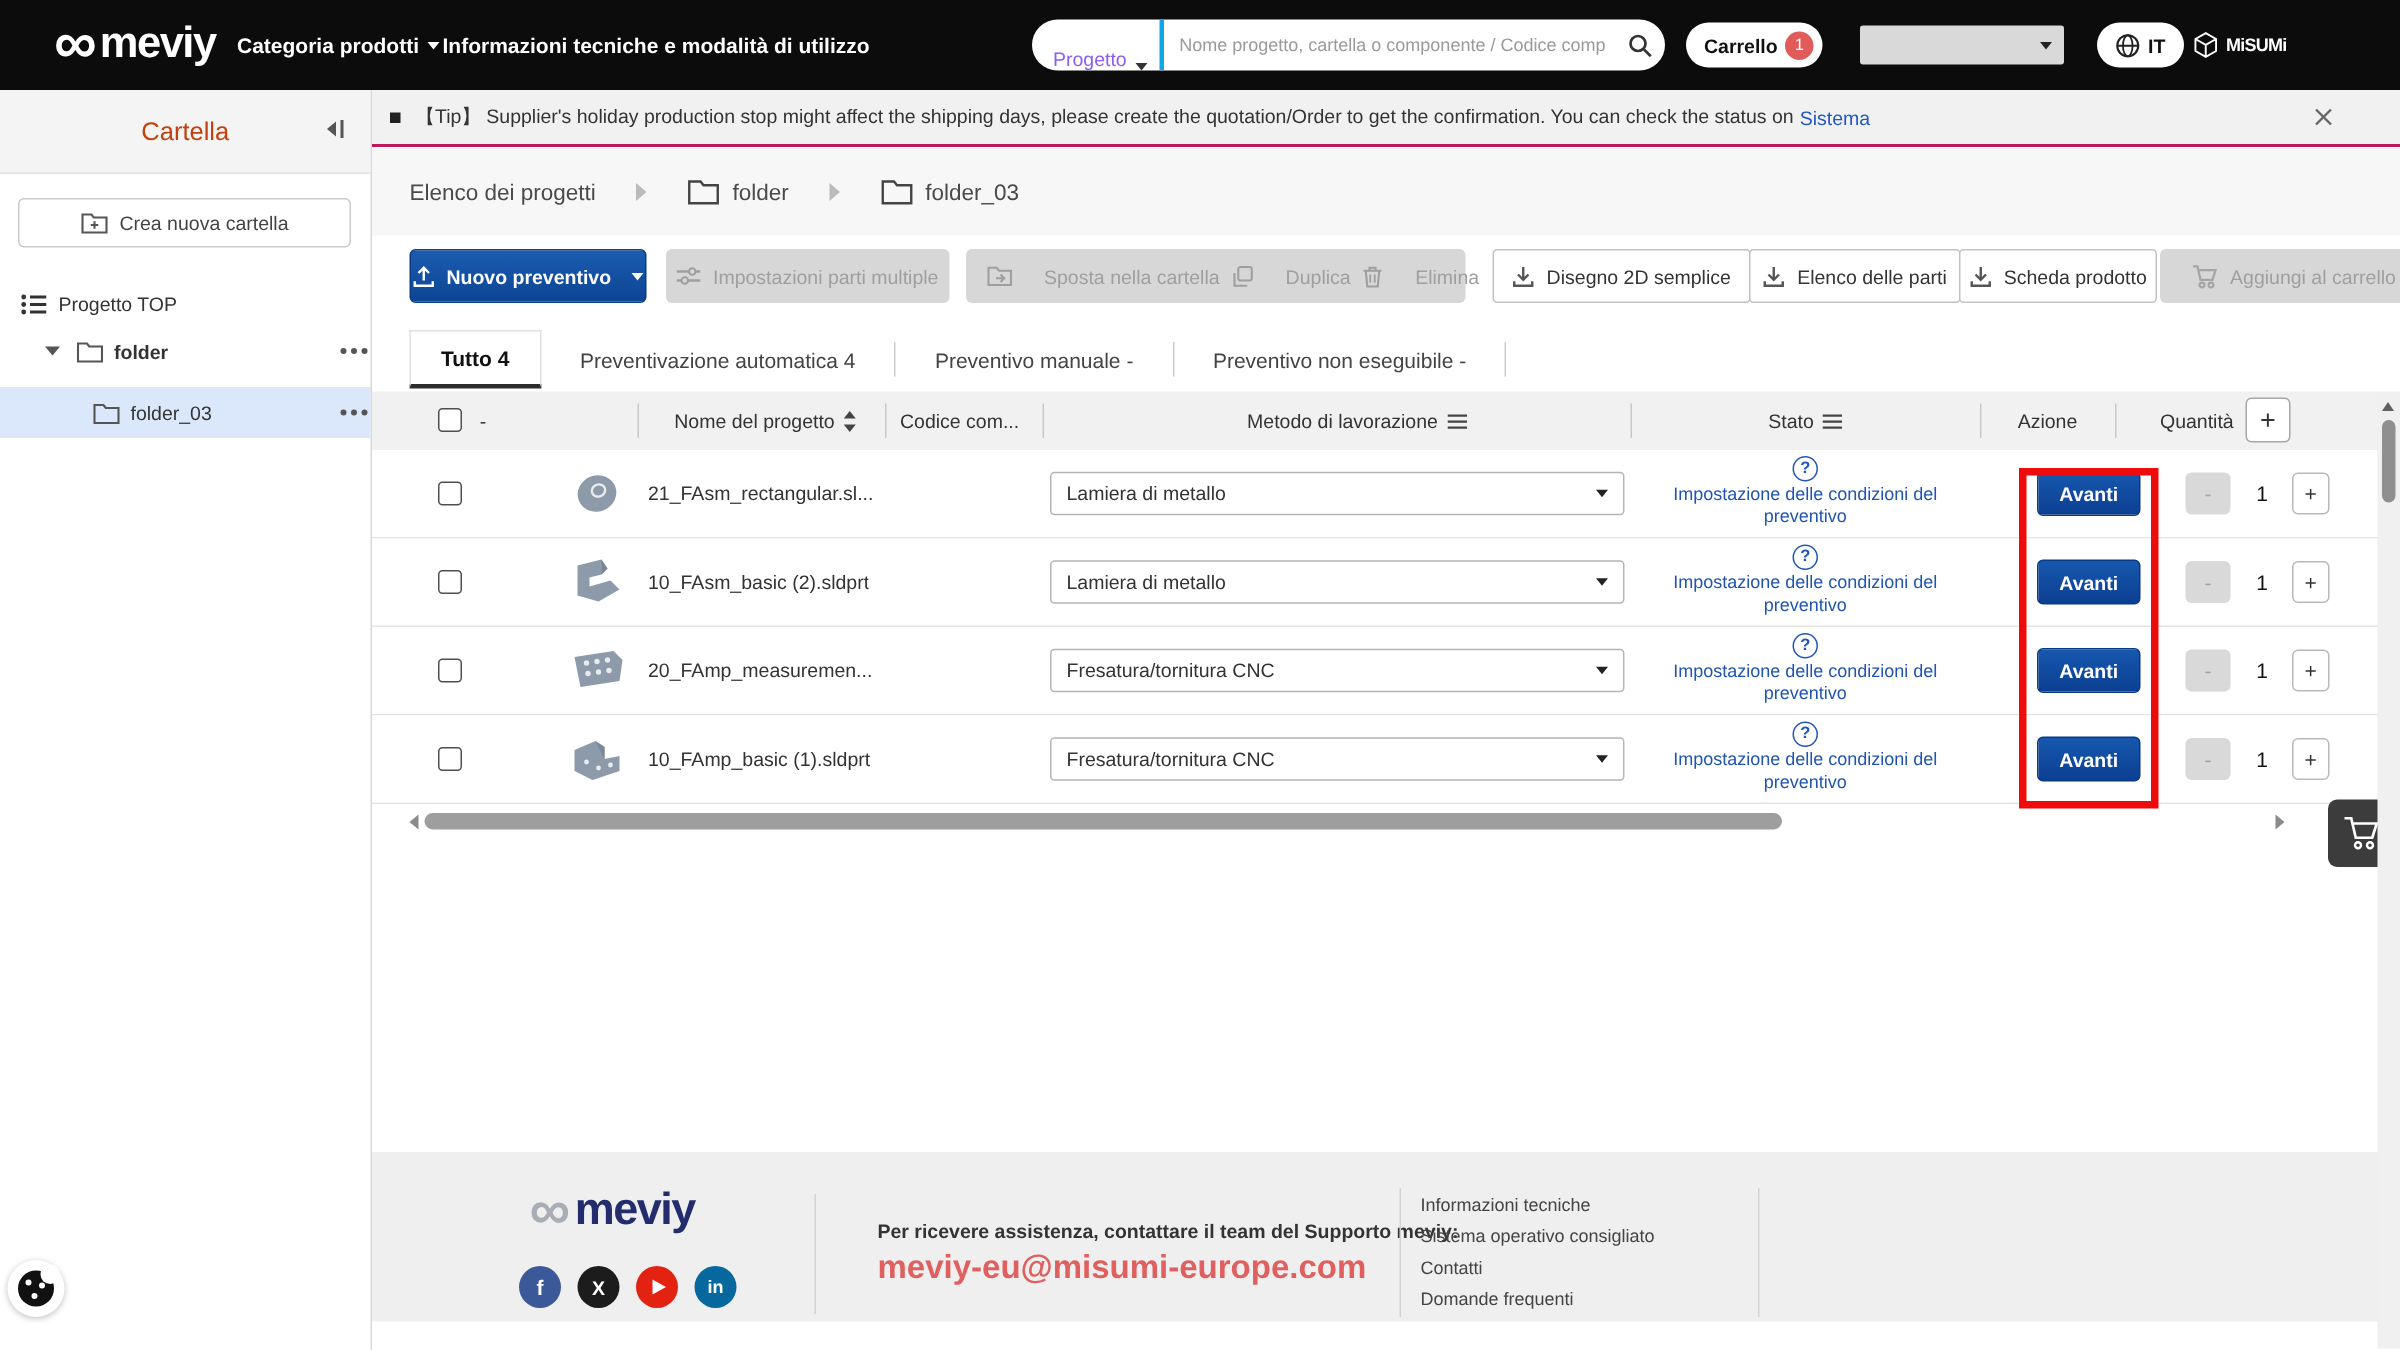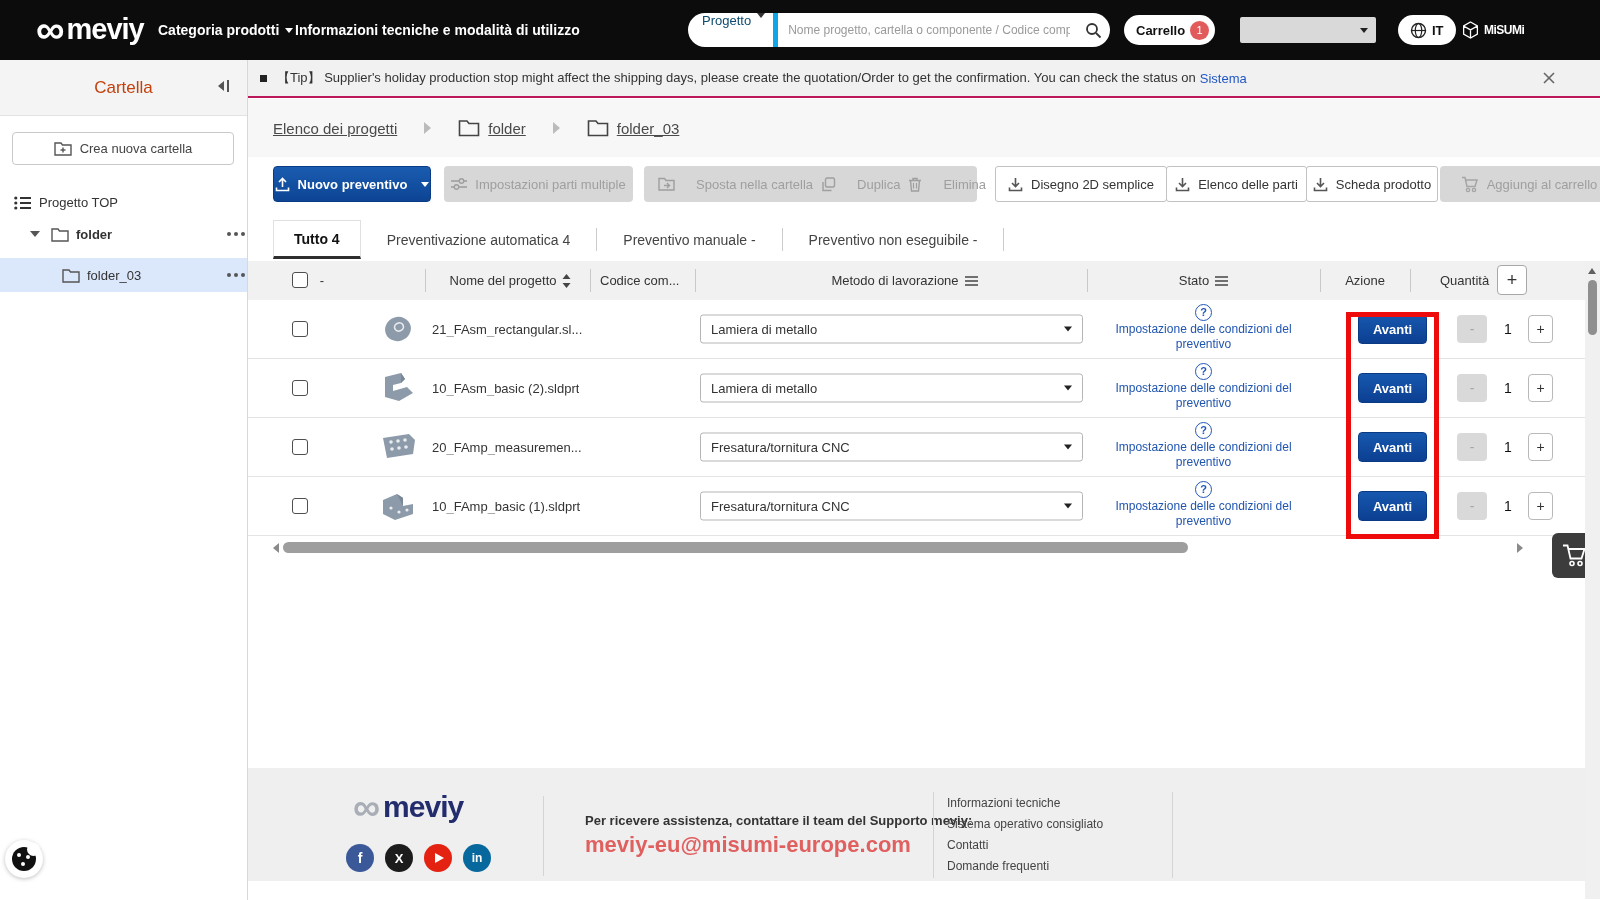--- a/index.html
+++ b/index.html
@@ -8,21 +8,21 @@
 
   
   .navbar { position:absolute; left:0; top:0; width:1600px; height:60px; background:#0c0c0c; z-index:30; }
   .brand { position:absolute; left:36px; top:12px; display:flex; align-items:center; color:#fff; cursor:pointer; }
   .brand .inf { font-size:40px; font-weight:bold; line-height:34px; margin-right:2px; }
   .brand .btxt { font-size:29px; font-weight:bold; letter-spacing:-1px; }
   .navlink { position:absolute; top:0; height:60px; display:flex; align-items:center; color:#fff; font-size:14px; font-weight:bold; cursor:pointer; }
   .nl1 { left:158px; } .nl2 { left:295px; }
   .chev { width:0; height:0; border-left:4px solid transparent; border-right:4px solid transparent; border-top:5px solid #fff; display:inline-block; margin-left:6px; }
   .searchbox { position:absolute; left:688px; top:13px; width:422px; height:34px; background:#fff; border-radius:17px; display:flex; align-items:center; overflow:hidden; }
-  .scope { display:flex; align-items:flex-start; padding:0 8px 0 14px; font-size:13px; color:#0c4a6e; height:100%; border-right:5px solid #0ea5e9; cursor:pointer; white-space:nowrap; }
+  .scope { display:flex; align-items:flex-end; padding:0 8px 0 14px; font-size:13px; color:#8b5cf6; height:100%; border-right:3px solid #0ea5e9; cursor:pointer; white-space:nowrap; }
   .scope .chev { border-top-color:#333; }
   .searchbox input { flex:1; border:none; outline:none; font-size:12px; color:#444; padding:0 6px 0 10px; min-width:0; }
   .searchbox input::placeholder { color:#9a9a9a; }
   .sicon { width:34px; display:flex; align-items:center; justify-content:center; cursor:pointer; }
   .cartpill { position:absolute; left:1124px; top:15px; height:30px; background:#fff; border-radius:15px; display:flex; align-items:center; padding:0 6px 0 12px; cursor:pointer; }
   .cartpill .ct { font-size:13px; font-weight:bold; color:#111; margin-right:5px; }
   .badge { width:19px; height:19px; border-radius:50%; background:#e25b5b; color:#fff; font-size:11px; display:flex; align-items:center; justify-content:center; }
   .navselect { position:absolute; left:1240px; top:17px; width:136px; height:26px; background:#d9d9d9; border-radius:2px; display:flex; align-items:center; justify-content:flex-end; padding-right:8px; cursor:pointer; }
   .navselect .chev { border-top-color:#222; }
   .langpill { position:absolute; left:1398px; top:15px; height:30px; background:#fff; border-radius:15px; display:flex; align-items:center; gap:5px; padding:0 12px; cursor:pointer; }
@@ -44,21 +44,21 @@
   .dots3 { position:absolute; right:16px; top:50%; width:4px; height:4px; border-radius:50%; background:#555; box-shadow:7px 0 0 #555, 14px 0 0 #555; transform:translateY(-50%); cursor:pointer; }
 
   
   .main { position:absolute; left:248px; top:60px; width:1352px; height:840px; background:#fff; overflow:hidden; }
 
   .tip { position:absolute; left:0; top:0; width:1352px; height:38px; background:#f1f1f1; border-bottom:2px solid #be185d; display:flex; align-items:center; font-size:13px; color:#333; }
   .tip .sq { width:7px; height:7px; background:#222; margin:0 10px 0 12px; }
   .tip a { color:#2257c4; text-decoration:none; cursor:pointer; margin-left:4px; }
   .tipclose { position:absolute; right:44px; top:11px; cursor:pointer; }
 
-  .breadcrumb { position:absolute; left:0; top:39px; width:1352px; height:58px; background:#f7f7f7; display:flex; align-items:center; padding-left:25px; gap:23px; font-size:15px; color:#4a4a4a;text-decoration:underline; }
+  .breadcrumb { position:absolute; left:0; top:39px; width:1352px; height:58px; background:#f7f7f7; display:flex; align-items:center; padding-left:25px; gap:23px; font-size:15px; color:#4a4a4a; }
   .bc-sep { width:0; height:0; border-top:6px solid transparent; border-bottom:6px solid transparent; border-left:7px solid #bbb; margin:0 4px; }
   .bc-item { display:flex; align-items:center; gap:8px; cursor:pointer; }
 
   .toolbar { position:absolute; left:0; top:106px; height:36px; width:1352px; }
   .btn { position:absolute; top:0; height:36px; border-radius:4px; display:flex; align-items:center; justify-content:center; gap:8px; font-size:13px; cursor:pointer; white-space:nowrap; }
   .btn-primary { background:linear-gradient(#1a5cb0,#0d4494); border:1px solid #0a3c85; color:#fff; font-weight:bold; }
   .btn-disabled { background:#d7d7d7; color:#9f9f9f; cursor:default; }
   .btn-white { background:#fff; border:1px solid #c2c2c2; color:#333; border-radius:3px; }
   .np { left:25px; width:158px; }
   .imp { left:196px; width:189px; }

